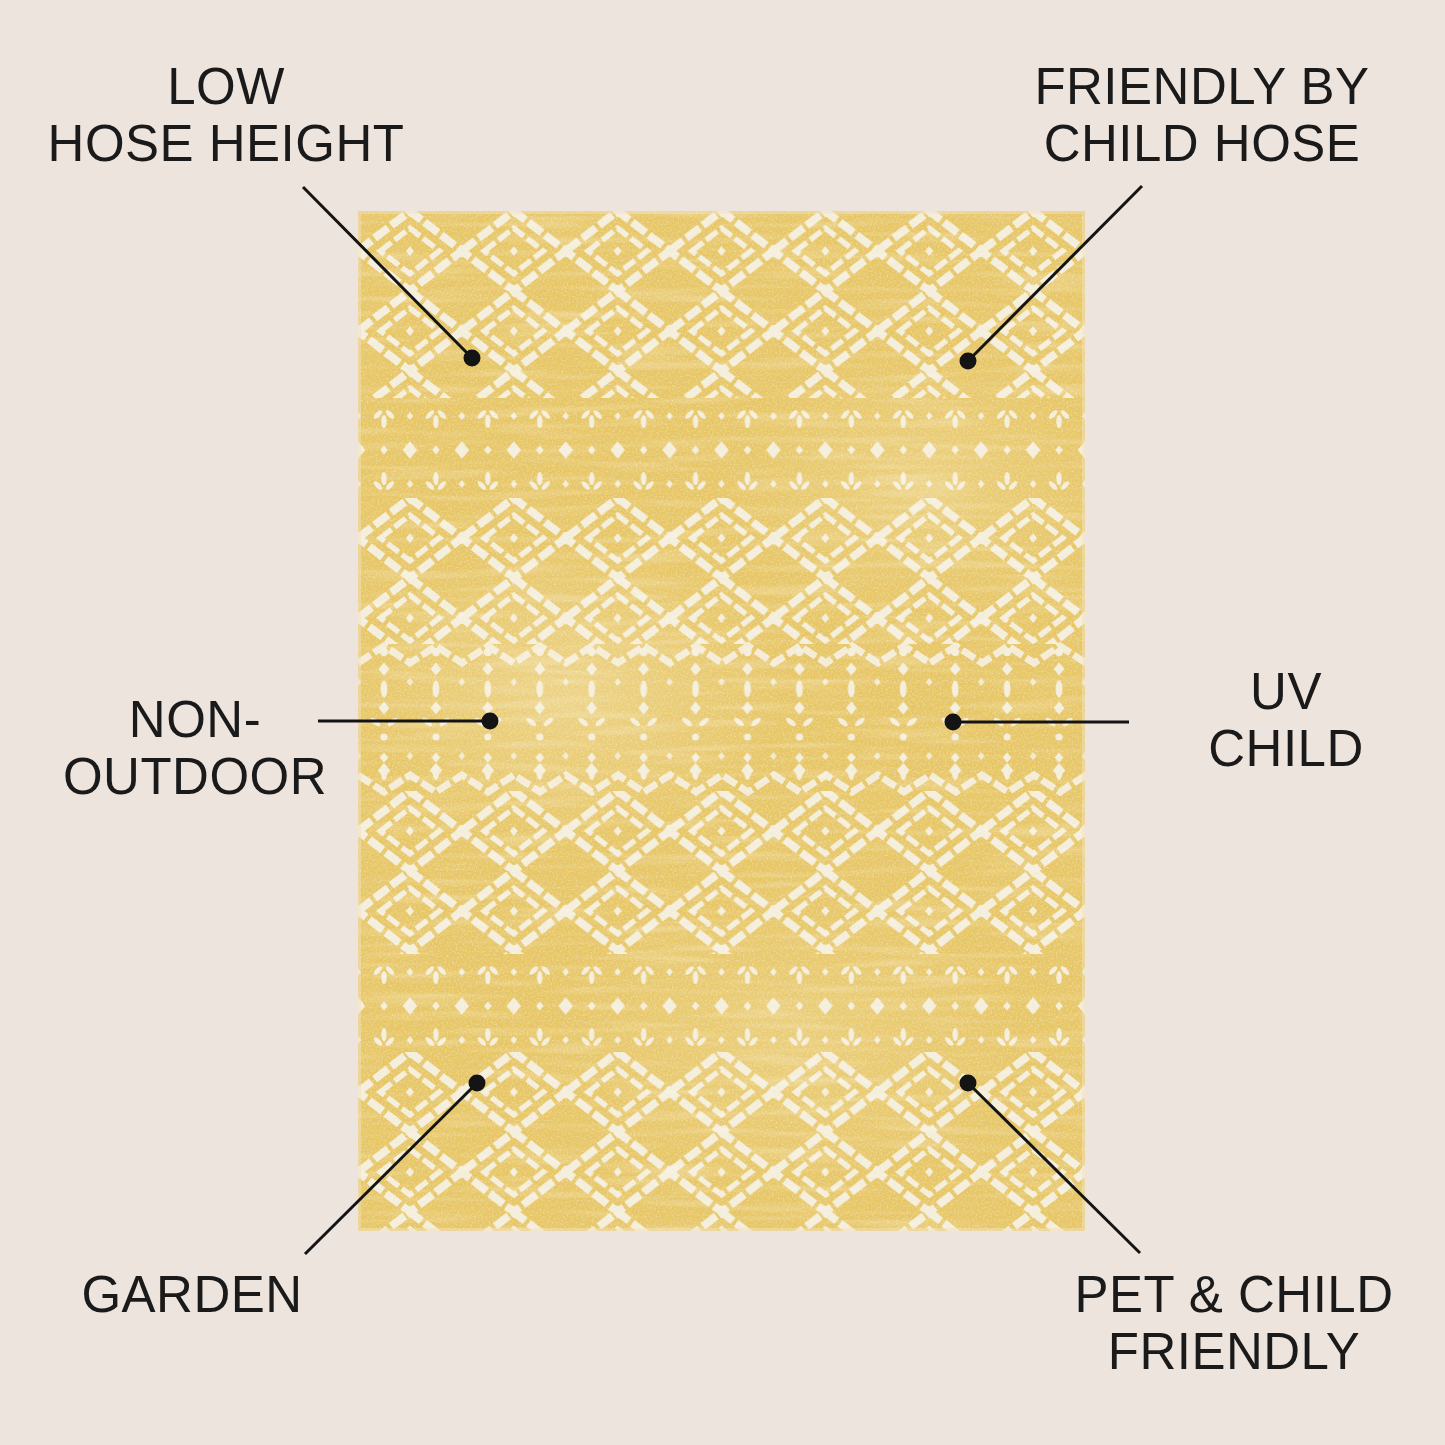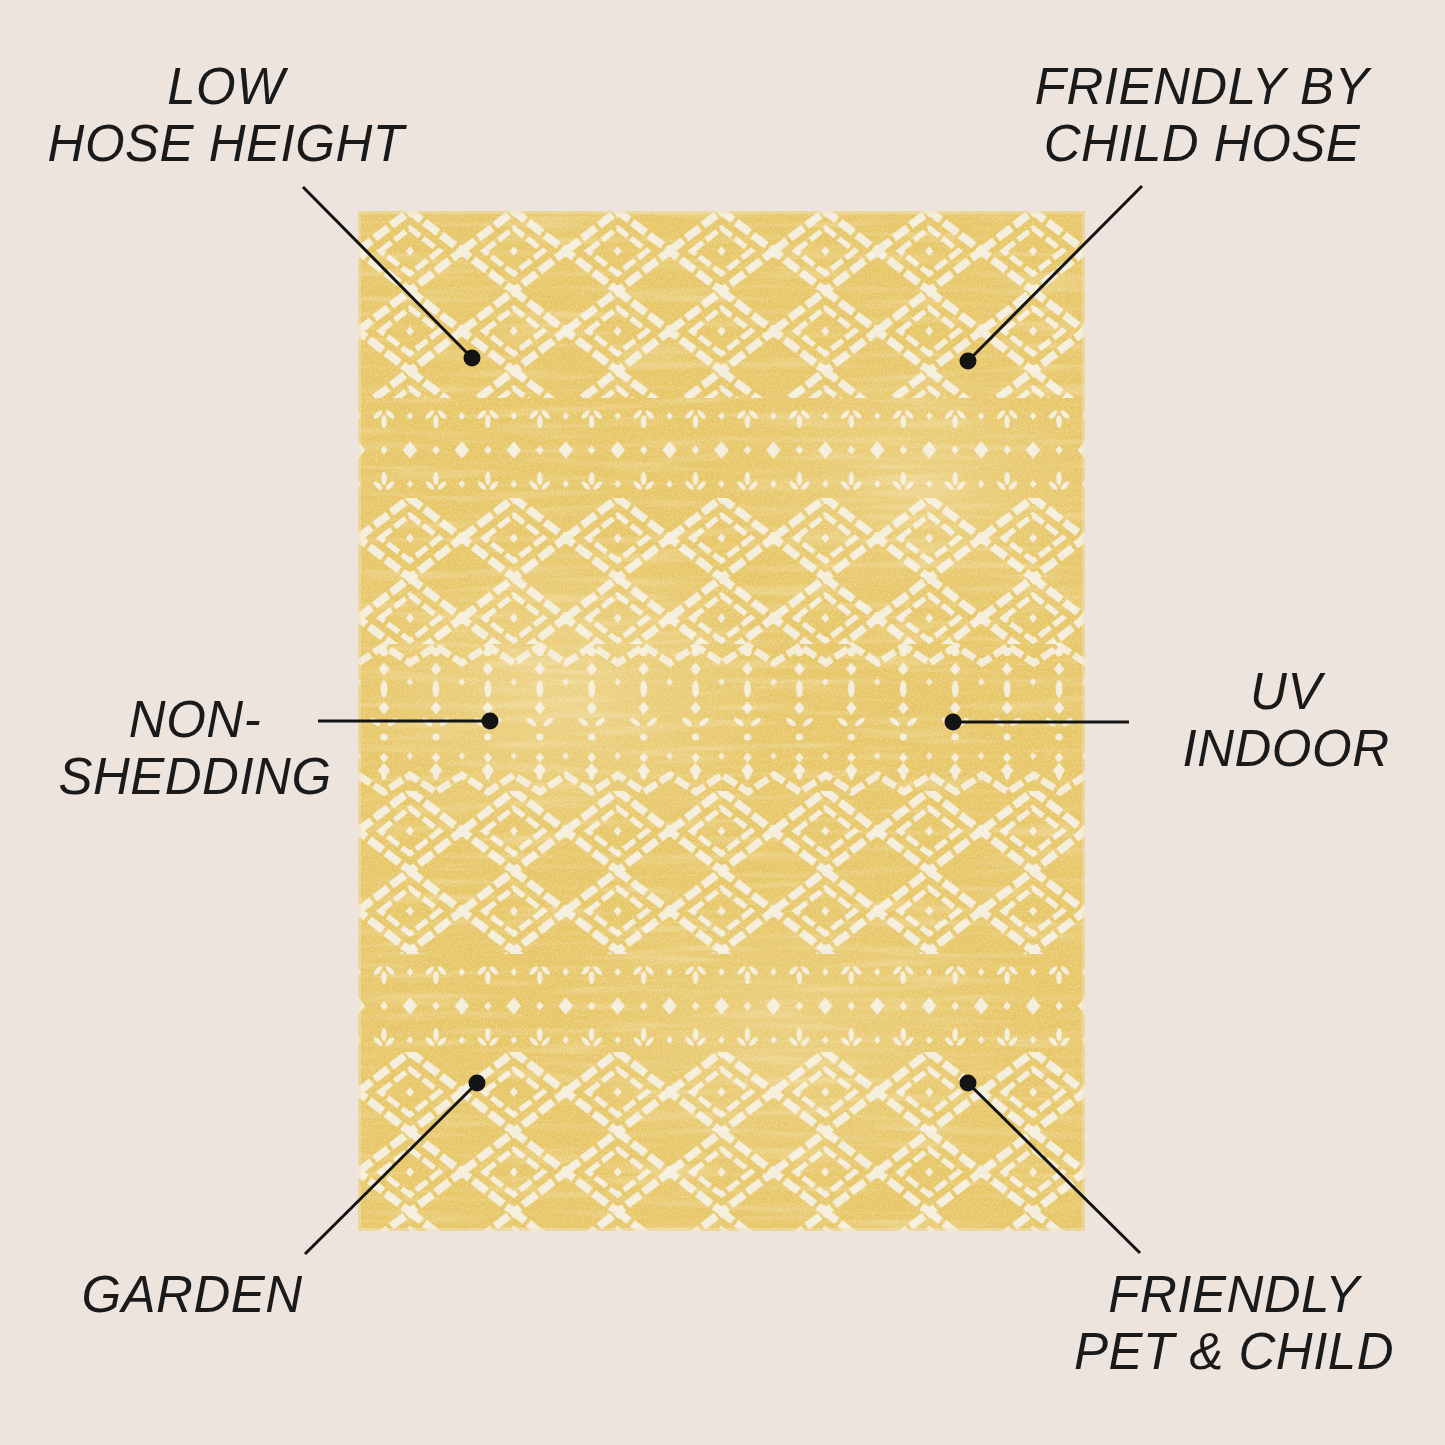--- a/index.html
+++ b/index.html
@@ -19,21 +19,20 @@
   .callout{
     position:absolute;
     transform:translateX(-50%);
     text-align:center;
     color:#1a1a1a;
     font-size:51px;
     line-height:57px;
     font-weight:400;
     letter-spacing:0.5px;
     white-space:nowrap;
-    font-style:italic;
   }
   .callout .ln{display:block;}
   .leaders{
     position:absolute;left:0;top:0;width:1445px;height:1445px;
     pointer-events:none;
   }
   .leaders line{stroke:#141414;stroke-width:3;}
   .leaders circle{fill:#141414;}
 </style>
 </head>
@@ -173,35 +172,35 @@
     <span class="ln">HOSE HEIGHT</span>
   </div>
 
   <div class="callout" style="left:1202px;top:58px">
     <span class="ln">FRIENDLY BY</span>
     <span class="ln">CHILD HOSE</span>
   </div>
 
   <div class="callout" style="left:195px;top:691px">
     <span class="ln">NON-</span>
-    <span class="ln">SHEDDING</span>
+    <span class="ln">OUTDOOR</span>
   </div>
 
   <div class="callout" style="left:1286px;top:663px">
     <span class="ln">UV</span>
-    <span class="ln">INDOOR</span>
+    <span class="ln">CHILD</span>
   </div>
 
   <div class="callout" style="left:192px;top:1266px">
     <span class="ln">GARDEN</span>
   </div>
 
   <div class="callout" style="left:1234px;top:1266px">
+    <span class="ln">PET &amp; CHILD</span>
     <span class="ln">FRIENDLY</span>
-    <span class="ln">PET &amp; CHILD</span>
   </div>
 
   <svg class="leaders" viewBox="0 0 1445 1445" xmlns="http://www.w3.org/2000/svg" aria-hidden="true">
     <g>
       <line x1="303" y1="187" x2="472" y2="358"></line>
       <circle cx="472" cy="358" r="8.5"></circle>
     </g>
     <g>
       <line x1="1142" y1="186" x2="968" y2="361"></line>
       <circle cx="968" cy="361" r="8.5"></circle>

